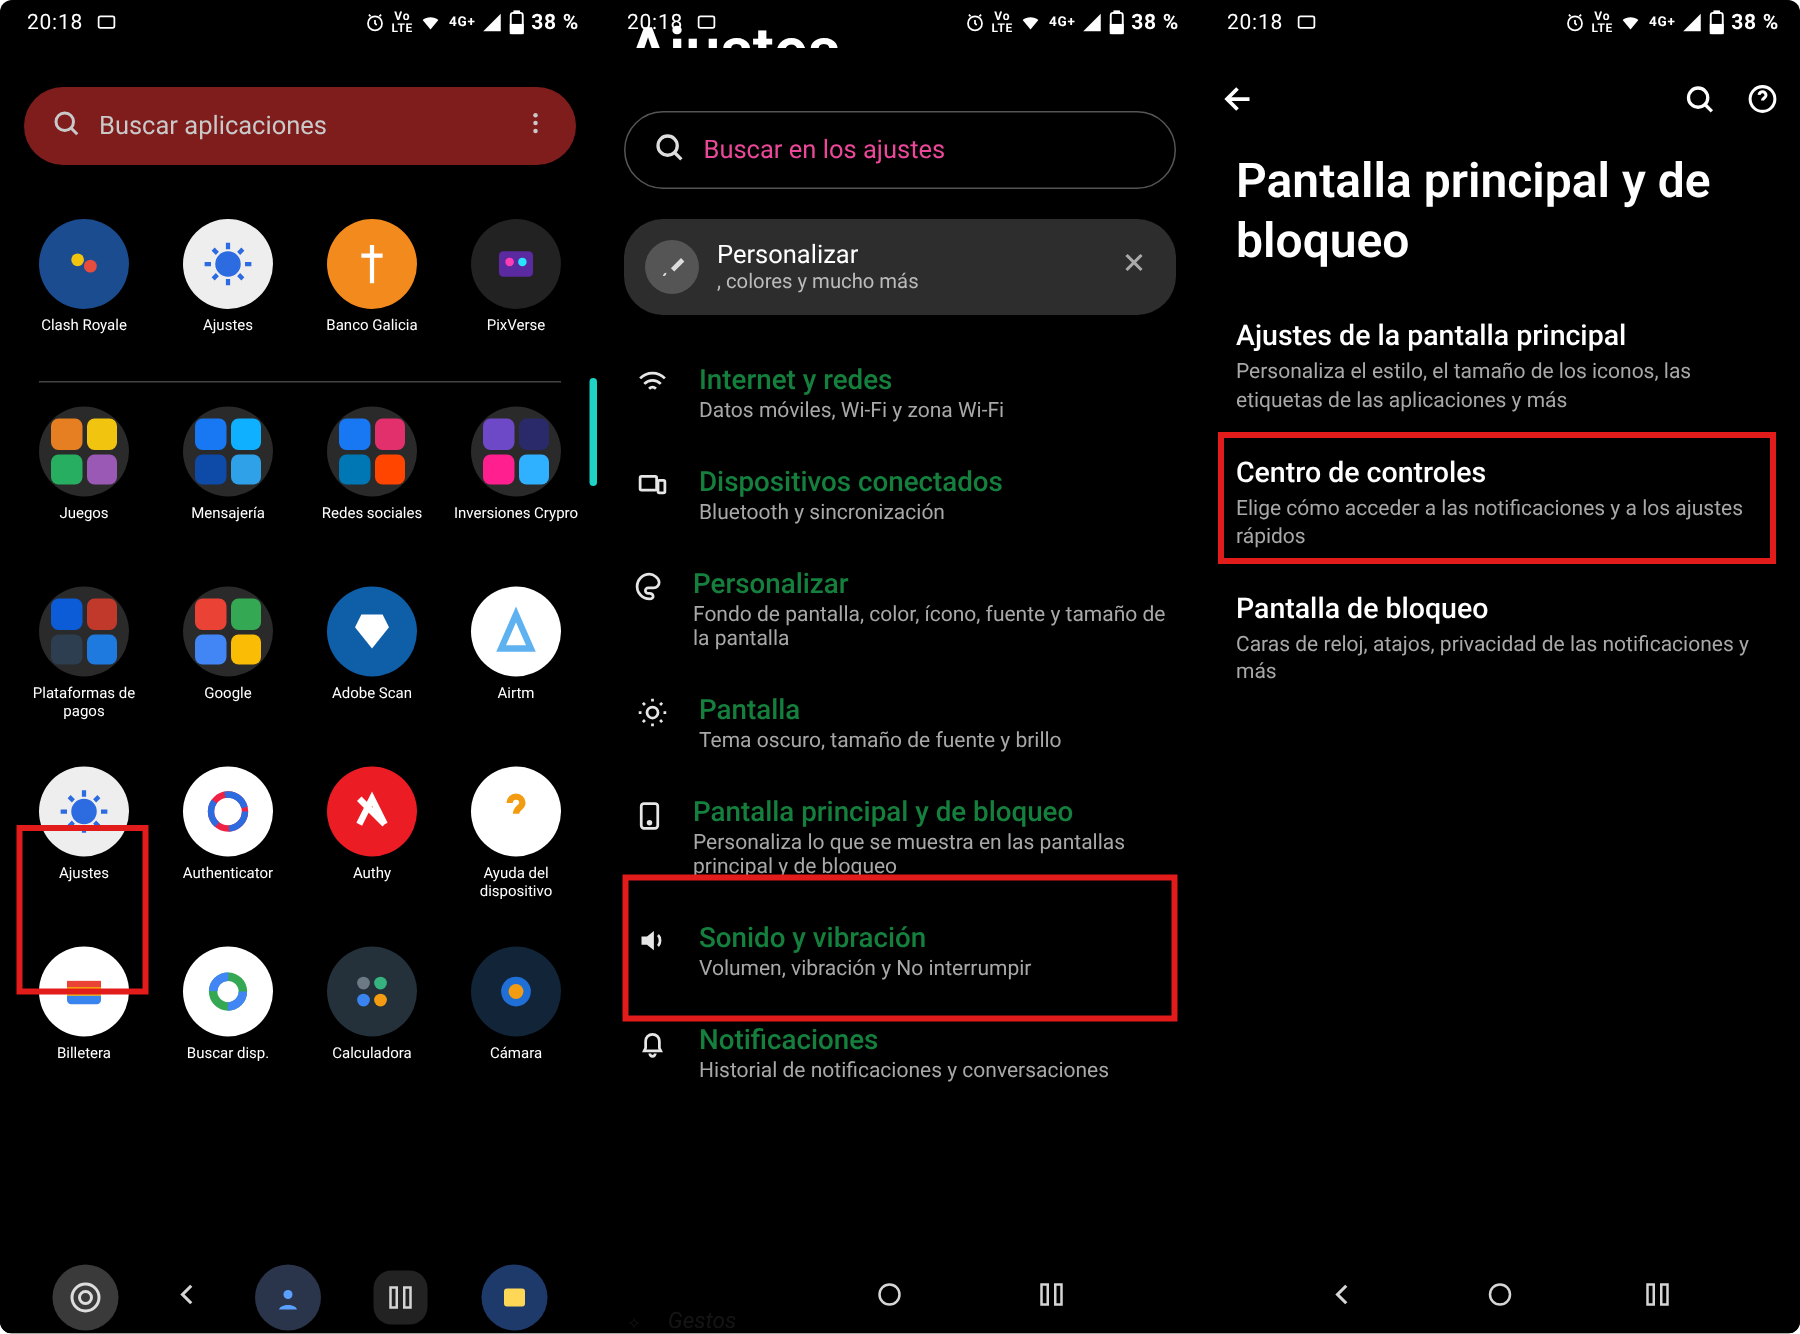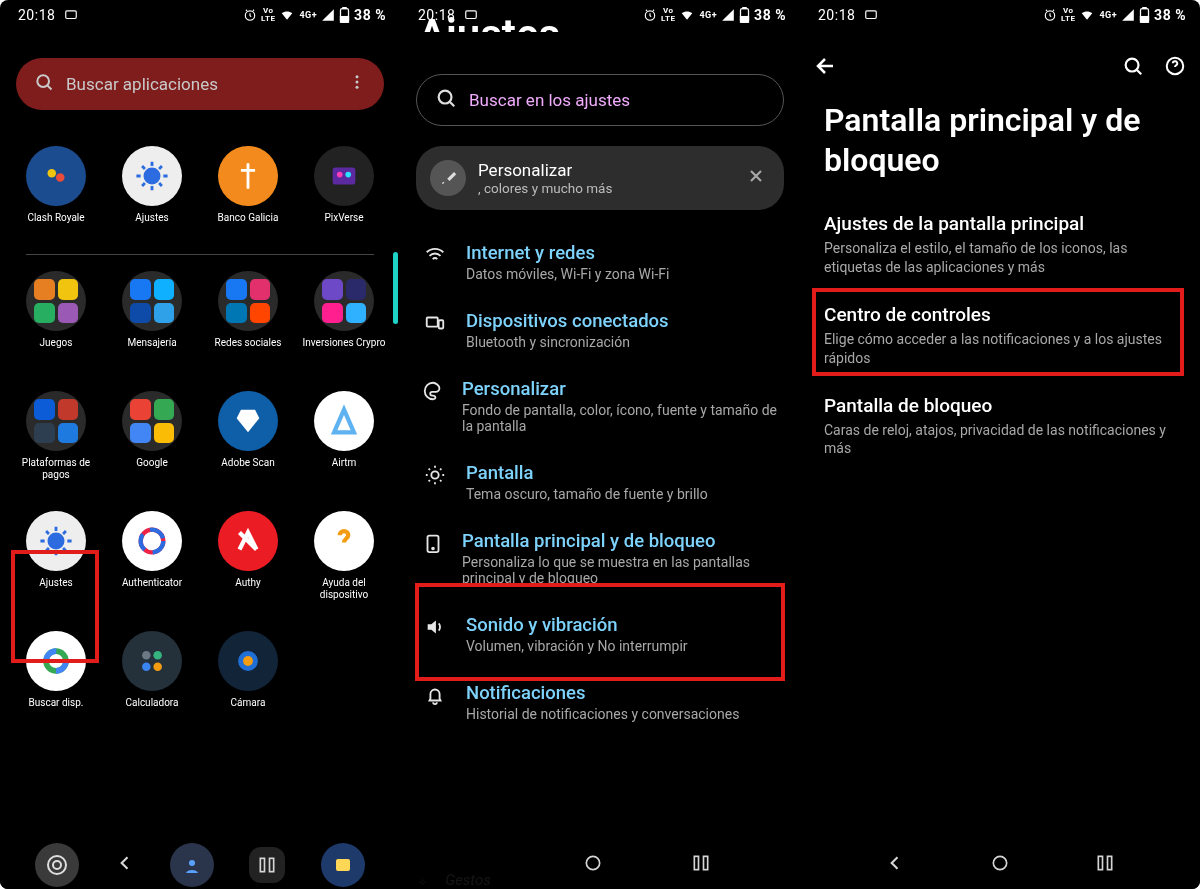--- a/index.html
+++ b/index.html
@@ -117,21 +117,21 @@
   .personalize-card .ptxt .h { font-size:17px; color:#fff; }
   .personalize-card .ptxt .s { color:#bbb; font-size:13.5px; }
   .personalize-card .close { color:#aaa; font-size:22px; padding:0 4px; }
   .settings-list { padding:8px 0 0 0; }
   .srow {
     display:flex; gap:18px;
     padding:14px 22px 14px 22px;
     align-items:flex-start;
   }
   .srow .sico { width:26px; color:#e6e6e6; padding-top:2px; display:flex; justify-content:center;}
-  .srow .stxt .title { font-size:18.5px; color:#7dd3fc; font-weight:520; }
+  .srow .stxt .title { font-size:18.5px; color:#15803d; font-weight:520; }
   .srow .stxt .sub { font-size:14px; color:#a8a8a8; margin-top:2px; }
   
   .navbar {
     position:absolute; bottom:0; left:0; right:0;
     height:48px; display:flex; align-items:center; justify-content:space-evenly;
     background:rgba(0,0,0,0.9);
     color:#d5d5d5;
   }
   .pane1-dock {
     position:absolute; bottom:0; left:0; right:0;
@@ -378,20 +378,30 @@
               <path d="M9 8a3 3 0 116 0c0 2-3 2.5-3 5M12 18h.01" stroke="#f39c12" stroke-width="3" fill="none"></path>
             </svg>
           </div>
           <div class="label">Ayuda del dispositivo</div>
         </div>
       </div>
     <div class="app-grid" id="row5">
         <div class="app-cell">
           <div class="icon" style="background: rgb(255, 255, 255);">
             <svg width="34" height="34" viewBox="0 0 24 24" fill="none">
+              <rect x="4" y="7" width="16" height="11" rx="2" fill="#3a84f0"></rect>
+              <rect x="4" y="7" width="16" height="4" fill="#ea4335"></rect>
+              <rect x="4" y="10" width="16" height="4" fill="#fbbc05"></rect>
+            </svg>
+          </div>
+          <div class="label">Billetera</div>
+        </div>
+        <div class="app-cell">
+          <div class="icon" style="background: rgb(255, 255, 255);">
+            <svg width="34" height="34" viewBox="0 0 24 24" fill="none">
               <circle cx="12" cy="12" r="7" fill="none" stroke="#34a853" stroke-width="4"></circle>
               <circle cx="12" cy="12" r="7" fill="none" stroke="#4285f4" stroke-width="4" stroke-dasharray="11 11"></circle>
             </svg>
           </div>
           <div class="label">Buscar disp.</div>
         </div>
         <div class="app-cell">
           <div class="icon" style="background: rgb(36, 48, 58);">
             <svg width="34" height="34" viewBox="0 0 24 24" fill="none">
               <circle cx="8" cy="8" r="3" fill="#6c7a85"></circle>
@@ -490,21 +500,21 @@
 
   <div class="partial-title" style="transform:translateY(-12px);height:22px;overflow:hidden">Ajustes</div>
 
   <div class="search-pill settings">
     <span>
       <svg width="22" height="22" viewBox="0 0 24 24" fill="none" stroke="#dedede" stroke-width="2.4">
           <circle cx="11" cy="11" r="7"></circle>
           <path d="M21 21l-5-5"></path>
         </svg>
     </span>
-    <span style="color:#f0abfc">Buscar en los ajustes</span>
+    <span style="color:#ec4899">Buscar en los ajustes</span>
   </div>
 
   <div class="personalize-card">
     <div class="round">
       <svg width="18" height="18" viewBox="0 0 24 24" fill="#ddd">
           <path d="M7 17c-2 0-3 2-3 3 2 0 3-1 3-3zm13-13l-9 9 3 3 9-9-3-3z"></path>
         </svg>
     </div>
     <div class="ptxt">
       <div class="h">Personalizar</div>

